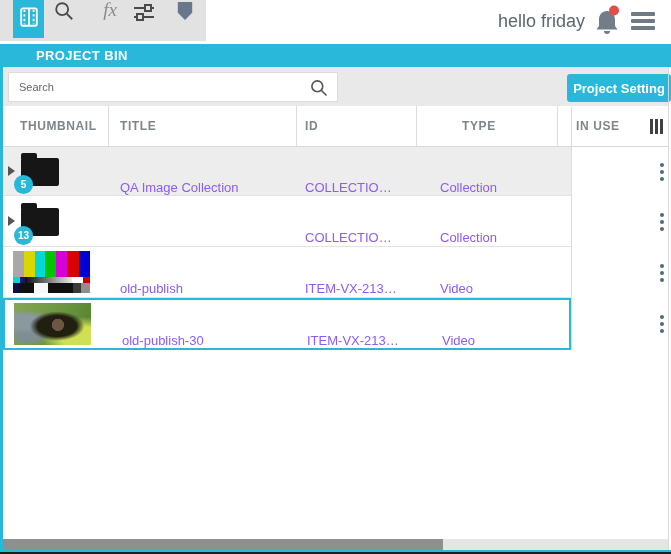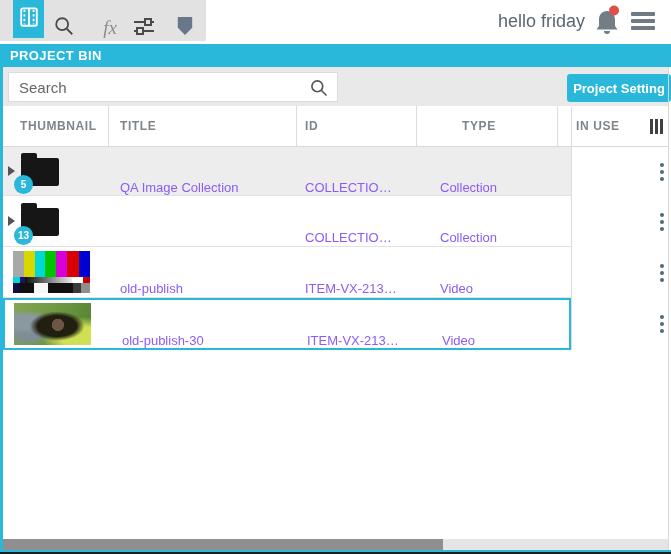--- a/index.html
+++ b/index.html
@@ -3,48 +3,48 @@
 <meta charset="utf-8">
 <style>
   :root{ --accent:#29b7da; }
   html,body{margin:0;padding:0;background:#fff;}
   .screen{position:relative;width:671px;height:554px;background:#fff;overflow:hidden;
           font-family:"Liberation Sans",sans-serif;}
 
   
   .topbar{position:absolute;left:0;top:0;width:671px;height:42px;background:#fff;}
   .tool-strip{position:absolute;left:0;top:0;width:206px;height:41px;background:#e2e2e2;}
-  .tool{position:absolute;top:0;height:55px;width:32px;display:flex;align-items:center;justify-content:center;}
+  .tool{position:absolute;top:0;height:55px;width:32px;display:flex;align-items:flex-start;justify-content:center;}
   .tool-active{position:absolute;left:13px;top:0;width:31px;height:38px;background:var(--accent);
                display:flex;align-items:center;justify-content:center;}
   .fx-glyph{font-family:"Liberation Serif",serif;font-style:italic;font-size:19px;color:#8b8b8b;line-height:1;}
   .username{position:absolute;right:86px;top:0;height:42px;display:flex;align-items:center;
             font-size:18px;color:#5c6770;}
   .bell{position:absolute;left:593px;top:5px;width:28px;height:32px;}
   .hamburger{position:absolute;left:631px;top:12px;width:24px;height:18px;
              display:flex;flex-direction:column;justify-content:space-between;}
   .hamburger span{display:block;height:4px;background:#6e7a84;border-radius:1px;}
 
   
   .panel-bar{position:absolute;left:0;top:44px;width:671px;height:23px;background:var(--accent);
              color:#fff;font-size:13px;font-weight:bold;letter-spacing:.4px;
-             display:flex;align-items:center;padding-left:10px;box-sizing:border-box;}
+             display:flex;align-items:center;padding-left:36px;box-sizing:border-box;}
 
   
   .edge-left{position:absolute;left:0;top:67px;width:3px;height:485px;background:var(--accent);}
   .edge-bottom{position:absolute;left:0;top:550px;width:671px;height:2px;background:var(--accent);}
   .edge-dark{position:absolute;left:0;top:552px;width:671px;height:2px;background:#17211e;}
   .edge-right{position:absolute;left:668px;top:67px;width:1px;height:483px;background:#d8d8d8;}
 
   
   .search-row{position:absolute;left:3px;top:67px;width:665px;height:39px;background:#e9e9e9;}
   .search-box{position:absolute;left:5px;top:5px;width:330px;height:30px;background:#fff;
               border:1px solid #dcdcdc;box-sizing:border-box;}
   .search-box input{position:absolute;left:0;top:0;width:100%;height:100%;border:none;outline:none;
-              background:transparent;font-family:"Liberation Sans",sans-serif;font-size:15px;color:#3b82f6;
+              background:transparent;font-family:"Liberation Sans",sans-serif;font-size:11px;color:#3b82f6;
               padding:0 24px 0 10px;box-sizing:border-box;}
   .search-box input::placeholder{color:#666;opacity:1;}
   .mag{position:absolute;right:8px;top:5px;width:20px;height:20px;}
   .ps-btn{position:absolute;left:564px;top:7px;width:104px;height:28px;background:var(--accent);
           border:none;border-radius:3px;color:#fff;font-weight:bold;font-size:13px;
           font-family:"Liberation Sans",sans-serif;display:flex;align-items:center;justify-content:center;cursor:pointer;}
 
   
   .thead{position:absolute;left:3px;top:106px;width:665px;height:41px;background:#fff;
          border-bottom:1px solid #d9d9d9;box-sizing:border-box;}

